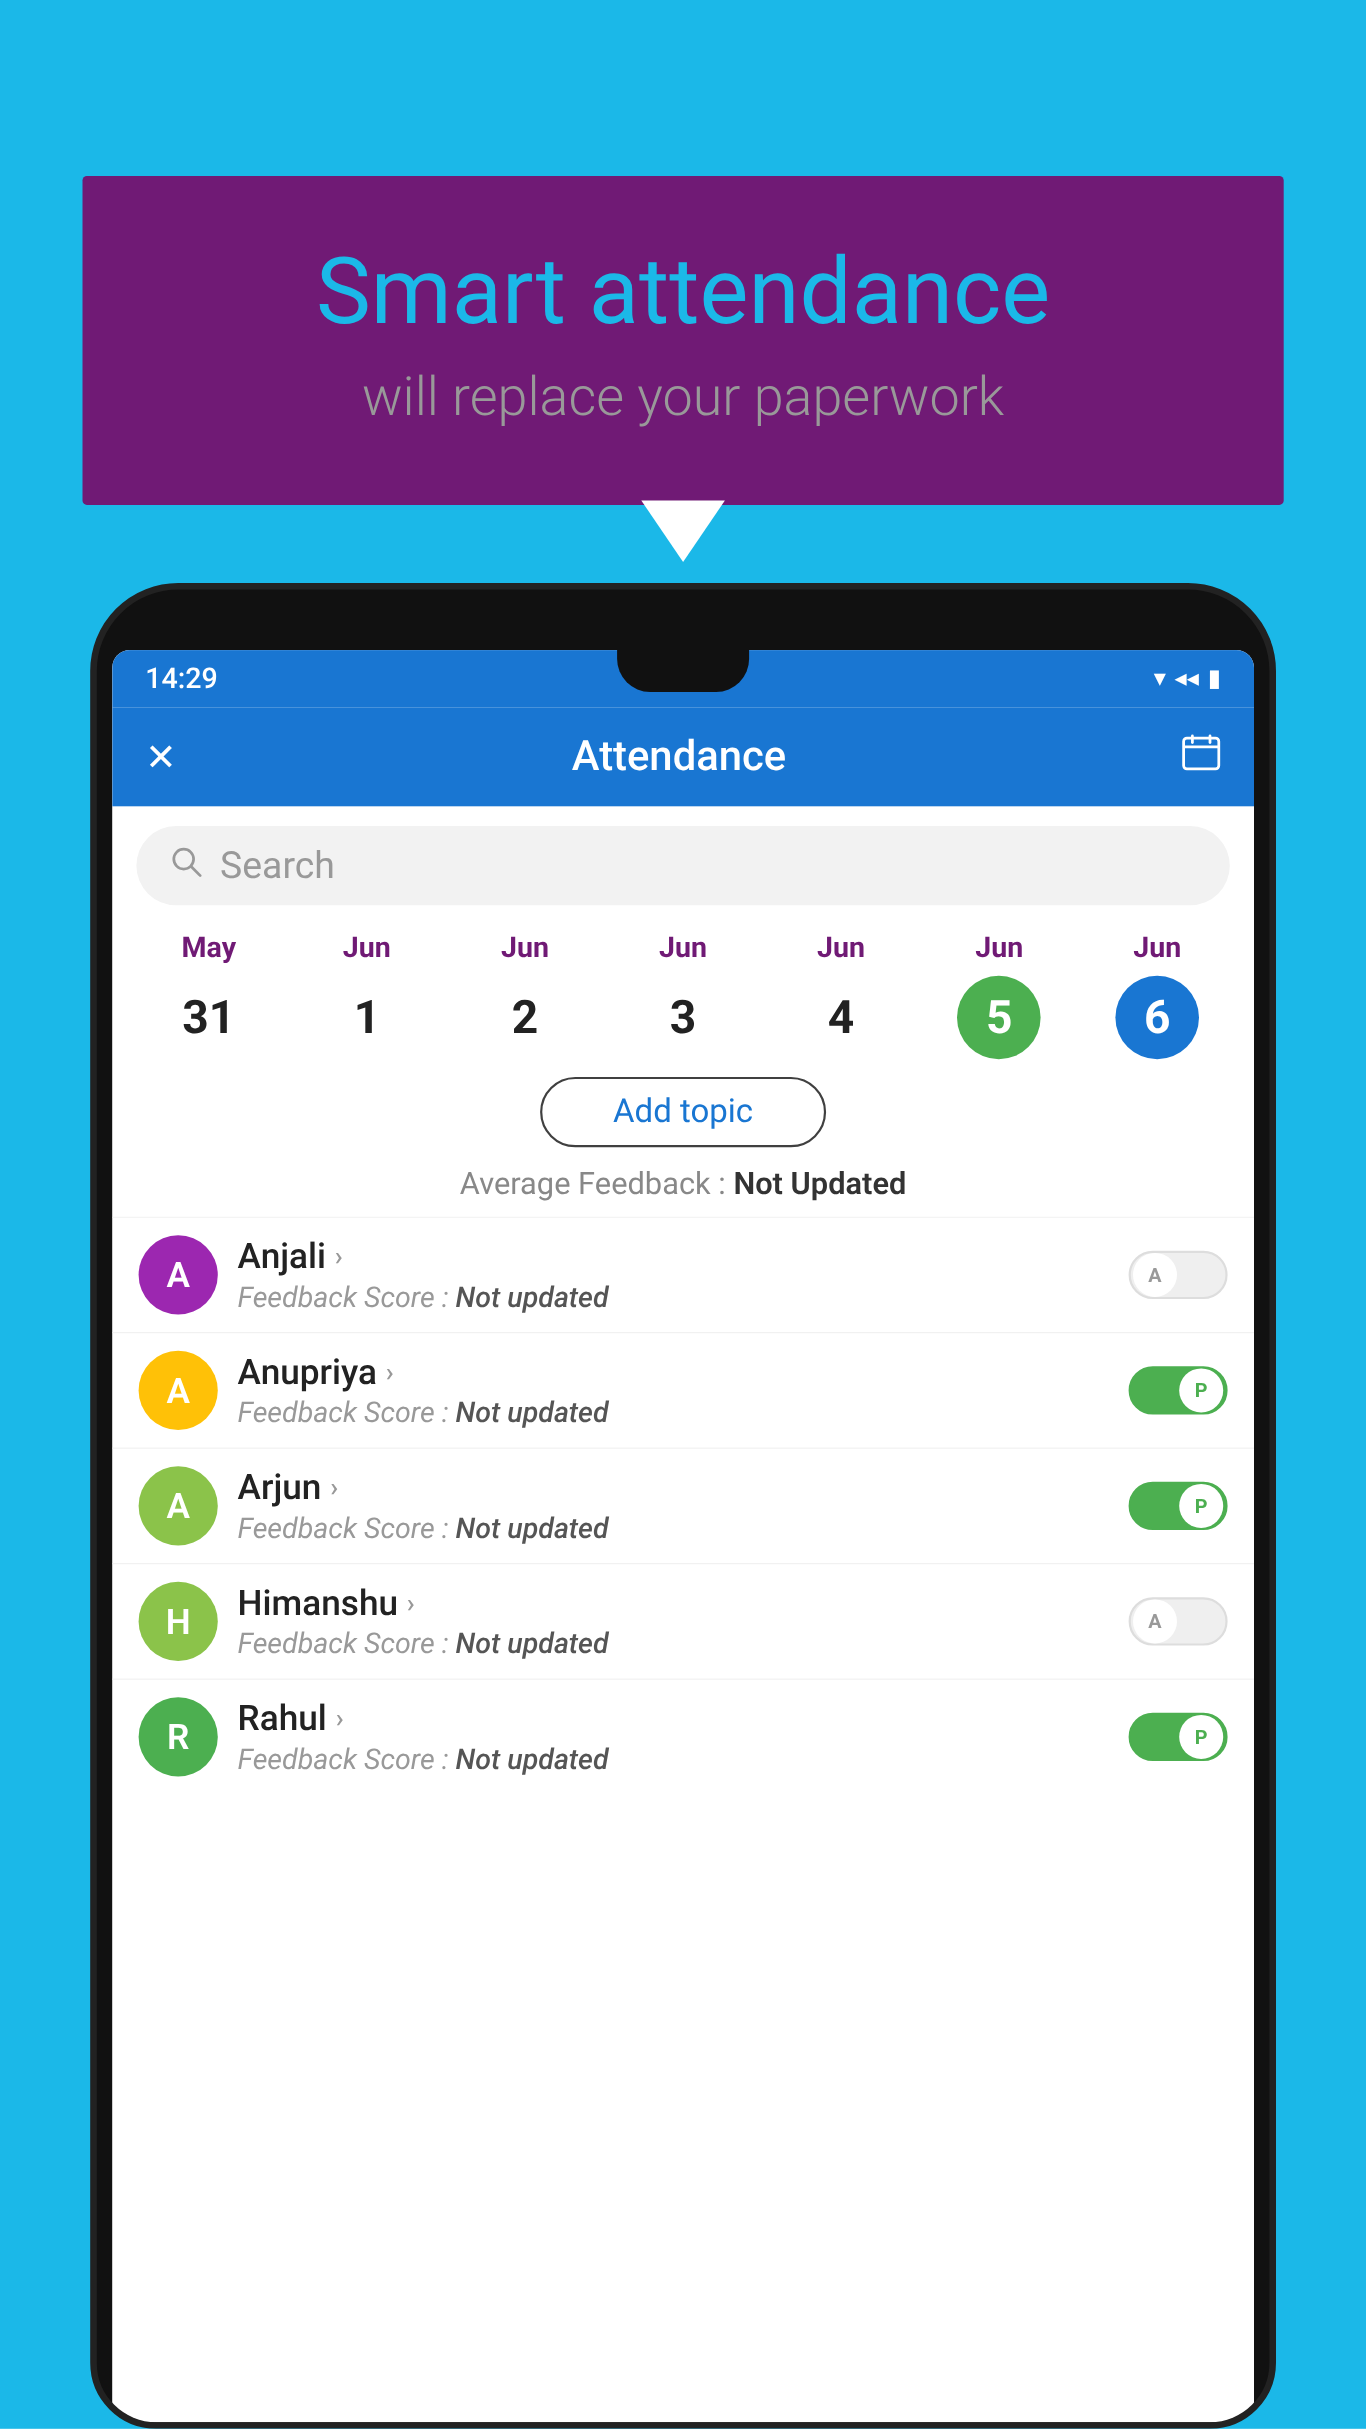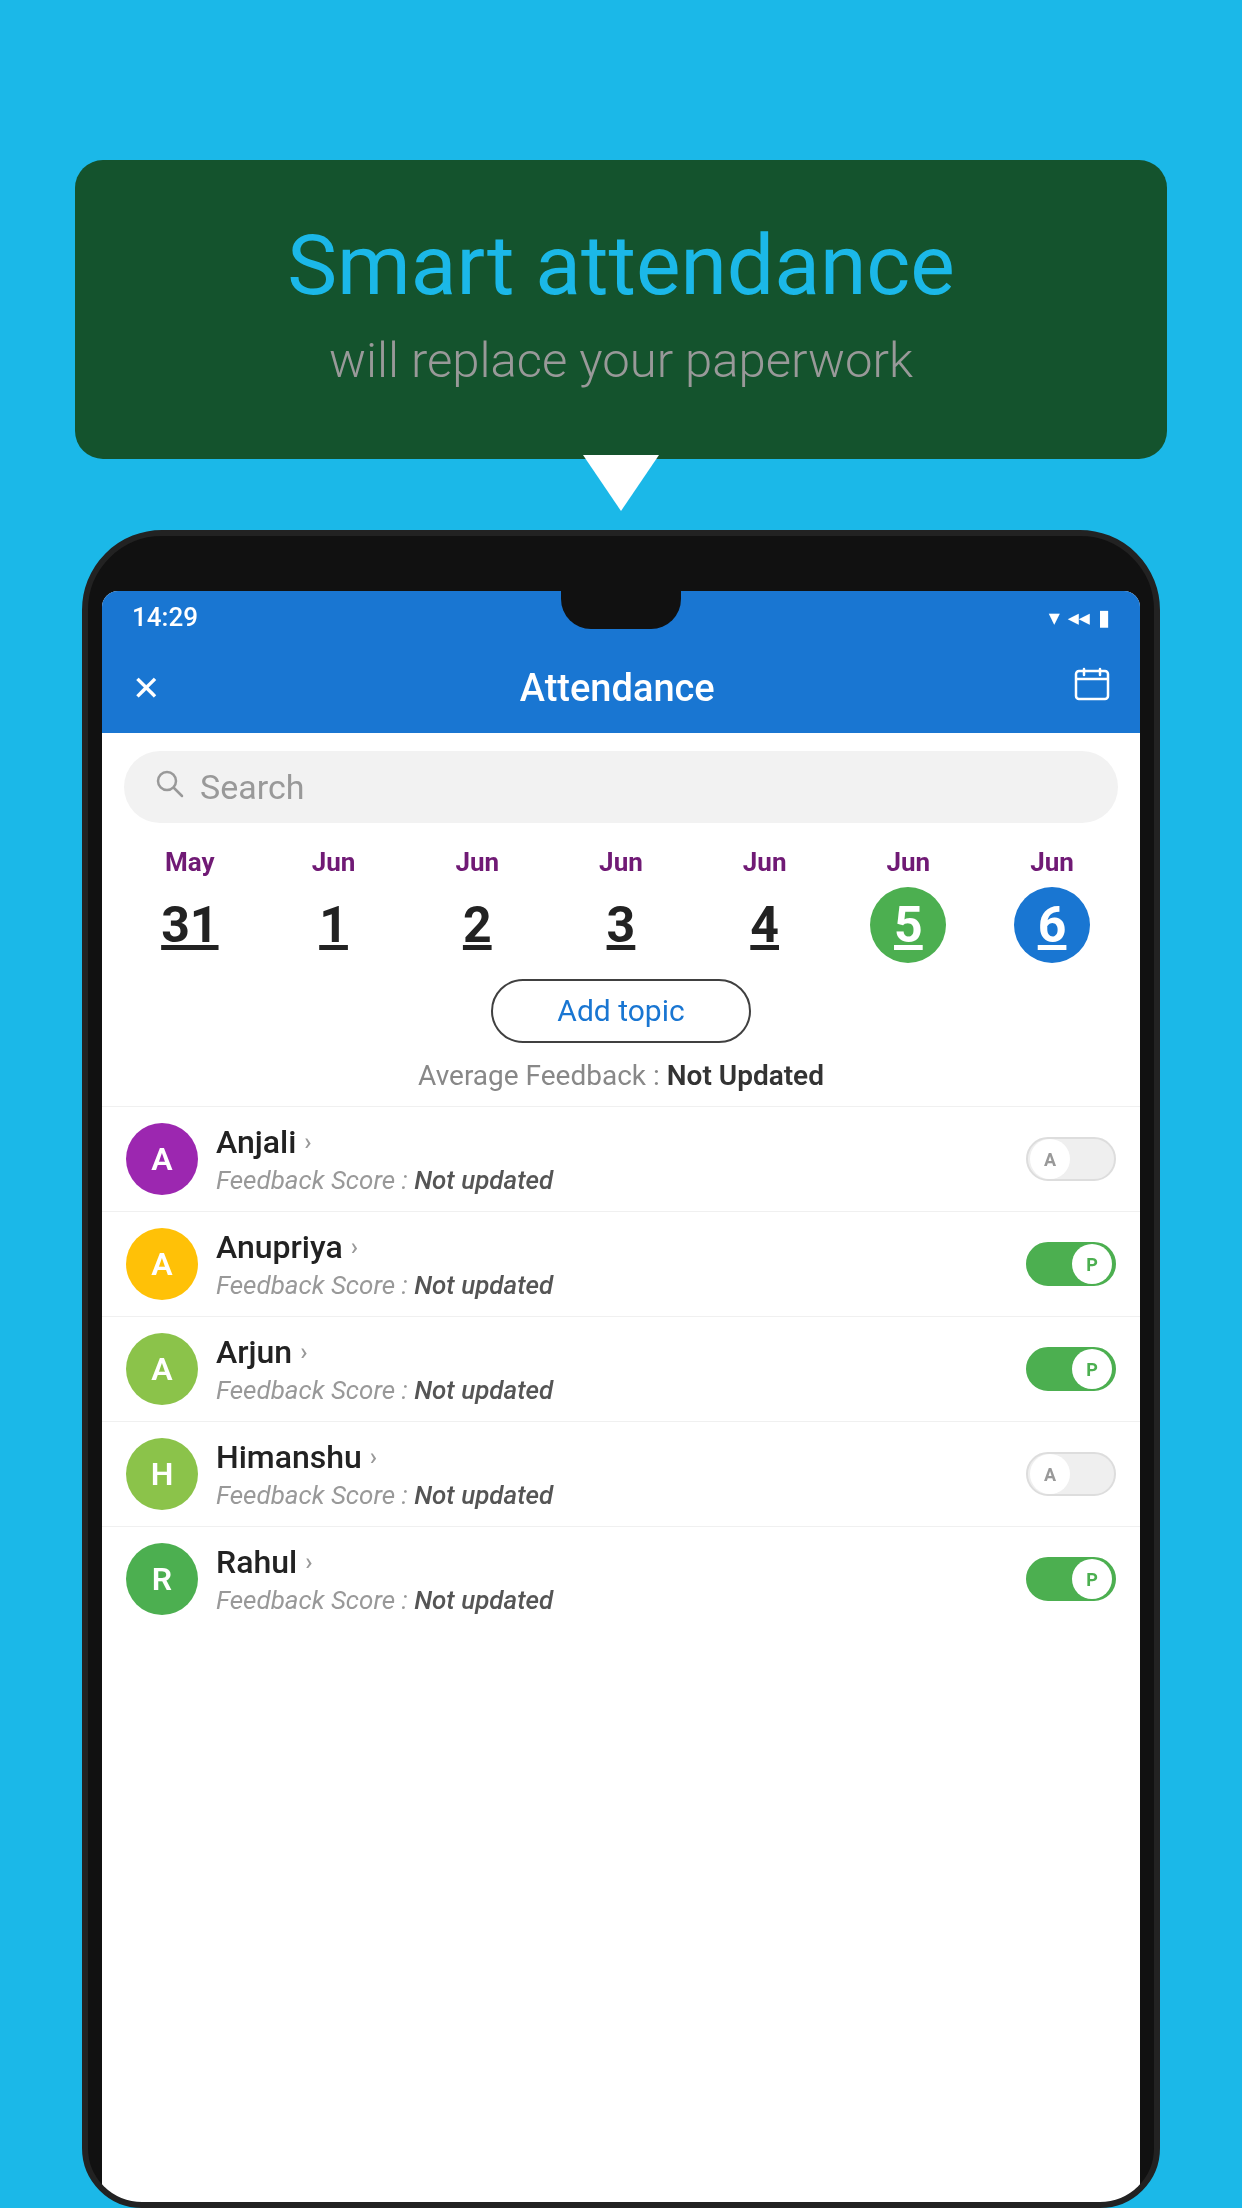--- a/index.html
+++ b/index.html
@@ -11,22 +11,22 @@
       overflow: hidden;
       position: relative;
     }
 
     
     .speech-bubble {
       position: absolute;
       top: 160px;
       left: 75px;
       right: 75px;
-      background: #14532d;
-      border-radius: 28px;
+      background: #701a75;
+      border-radius: 4px;
       padding: 60px 60px 70px 60px;
       text-align: center;
     }
     .speech-bubble::after {
       content: '';
       position: absolute;
       bottom: -52px;
       left: 50%;
       transform: translateX(-50%);
       width: 0;
@@ -167,30 +167,29 @@
       align-items: center;
       gap: 10px;
       padding: 6px 0;
     }
     .cal-month {
       font-size: 26px;
       color: #701a75;
       font-weight: 700;
     }
     .cal-date {
-      font-size: 50px;
+      font-size: 42px;
       font-weight: 700;
       color: #222;
       width: 76px;
       height: 76px;
       display: flex;
       align-items: center;
       justify-content: center;
       border-radius: 50%;
-      text-decoration: underline;
     }
     .cal-date.today {
       background: #4CAF50;
       color: white;
     }
     .cal-date.selected {
       background: #1976D2;
       color: white;
     }
 

